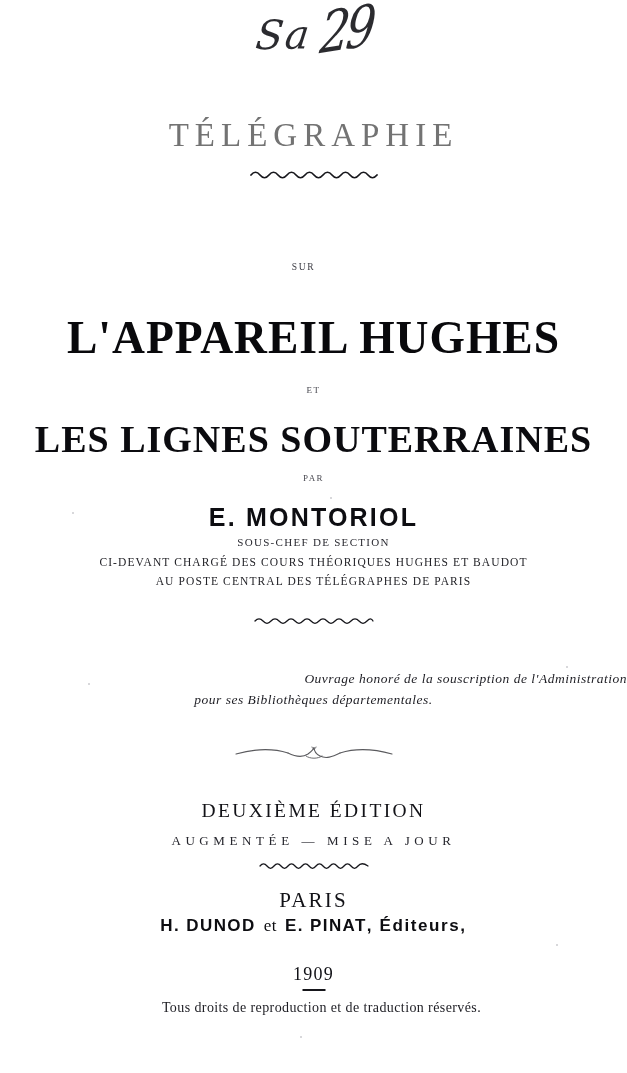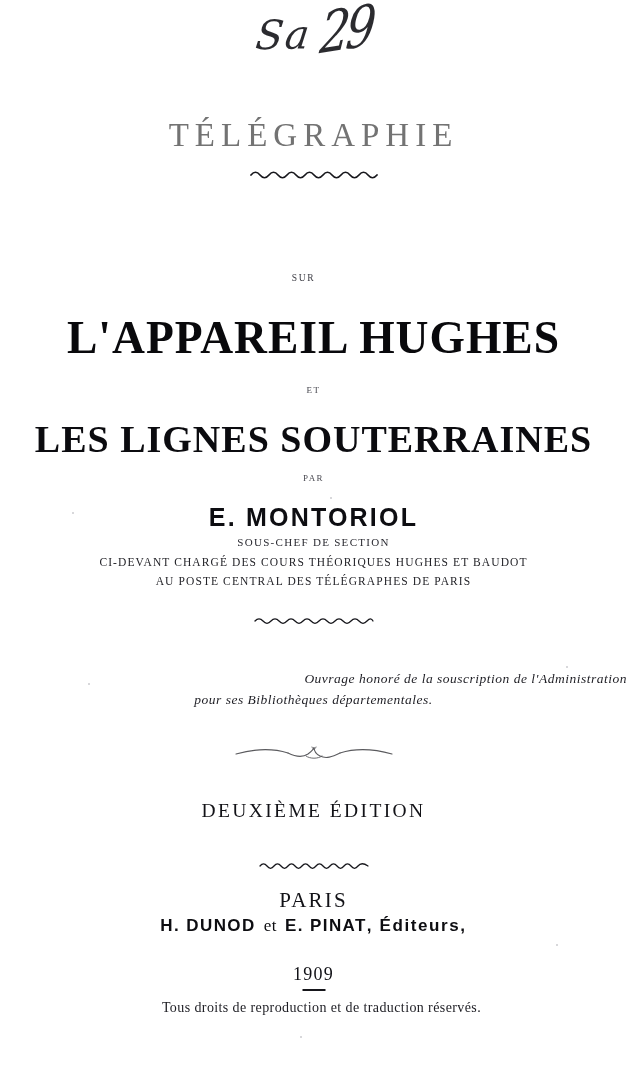--- a/index.html
+++ b/index.html
@@ -67,21 +67,21 @@
   }
 
   .t-cours {
     top: 224px;
     font-size: 28px;
     letter-spacing: 9px;
     color: #121217;
   }
 
   .t-sur {
-    top: 274px;
+    top: 263px;
     font-size: 9.5px;
     letter-spacing: 1.6px;
     color: #3a3a42;
     padding-right: 20px;
   }
 
   .t-appareil {
     top: 315px;
     font-size: 46px;
     letter-spacing: 1px;
@@ -297,20 +297,21 @@
 
   <svg class="fleuron" style="top:742px;" width="160" height="22" viewBox="0 0 160 22">
     <path d="M2,12 C20,7 38,6 54,11" stroke-width="1.1"></path>
     <path d="M158,12 C140,7 122,6 106,11" stroke-width="1.1"></path>
     <path d="M54,11 C62,15 68,16 74,12 C78,9 80,7 80,5 C80,9 82,12 86,14 C92,17 98,15 106,11" stroke-width="1.1"></path>
     <path d="M72,14 C76,17 84,17 88,14" stroke-width="0.9"></path>
     <path d="M78,5 C79,8 81,8 82,5" stroke-width="0.9"></path>
   </svg>
 
   <div class="line t-edition">DEUXIÈME ÉDITION</div>
+  <div class="line t-edition-sub">AUGMENTÉE — MISE A JOUR</div>
 
   <svg class="wave" style="top:859px;" width="112" height="12" viewBox="0 0 112 12">
     <path d="M2,7 Q5.5,2.5 9,7 T16,7 T23,7 T30,7 T37,7 T44,7 T51,7 T58,7 T65,7 T72,7 T79,7 T86,7 T93,7 T100,7 T110,7" stroke-width="1.25"></path>
   </svg>
 
   <div class="line t-paris">PARIS</div>
 
   <div class="line t-publisher">
     <span>H. DUNOD</span><span class="light" style="margin:0 8px;">et</span><span>E. PINAT</span><span class="ed">, Éditeurs,</span>
   </div>

